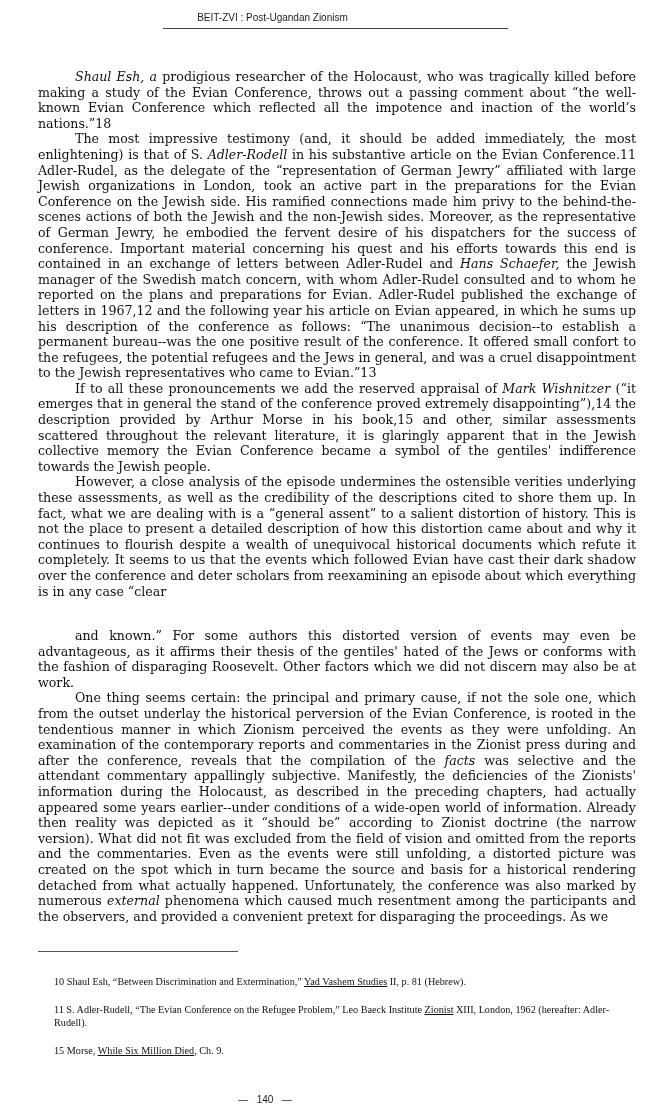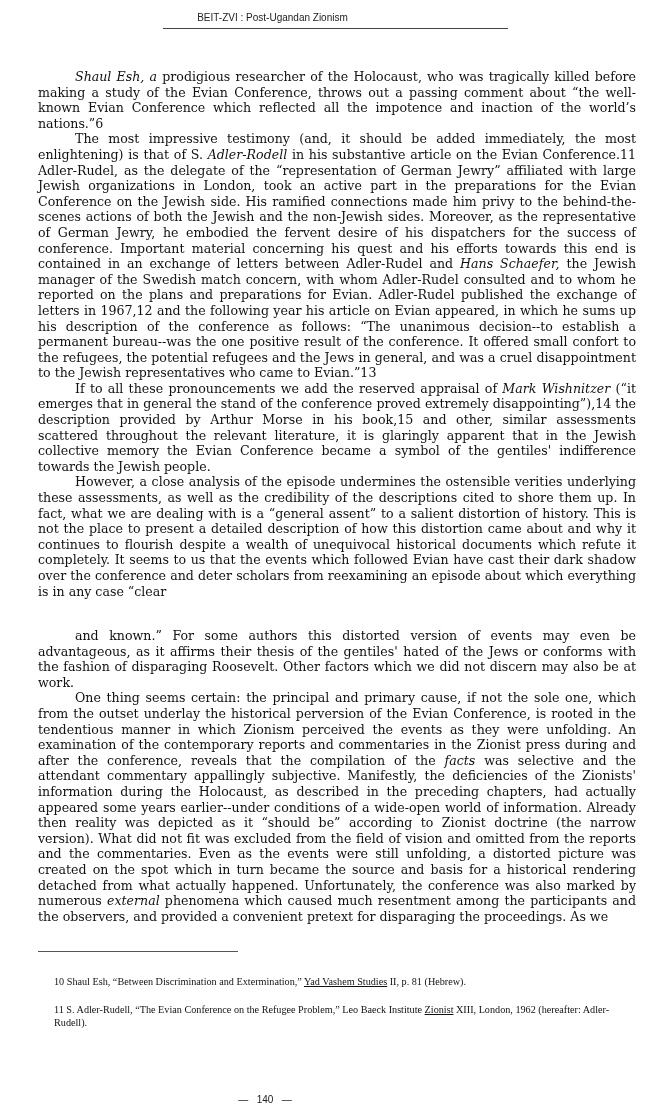--- a/index.html
+++ b/index.html
@@ -37,31 +37,32 @@
     font-family: "Liberation Sans", sans-serif; font-size: 10px; color: #222;
   }
 </style>
 </head>
 <body>
 
 <div class="header">BEIT-ZVI : Post-Ugandan Zionism</div>
 <div class="header-rule"></div>
 
 <div class="body-text block1">
-  <p class="para"><em>Shaul Esh, a</em><span> prodigious researcher of the Holocaust, who was tragically killed before making a study of the Evian Conference, throws out a passing comment about “the well-known Evian Conference which reflected all the impotence and inaction of the world’s nations.”6</span></p>
+  <p class="para"><em>Shaul Esh, a</em><span> prodigious researcher of the Holocaust, who was tragically killed before making a study of the Evian Conference, throws out a passing comment about “the well-known Evian Conference which reflected all the impotence and inaction of the world’s nations.”18</span></p>
   <p class="para"><span>The most impressive testimony (and, it should be added immediately, the most enlightening) is that of S. </span><em>Adler-Rodell</em><span> in his substantive article on the Evian Conference.11 Adler-Rudel, as the delegate of the “representation of German Jewry” affiliated with large Jewish organizations in London, took an active part in the preparations for the Evian Conference on the Jewish side. His ramified connections made him privy to the behind-the-scenes actions of both the Jewish and the non-Jewish sides. Moreover, as the representative of German Jewry, he embodied the fervent desire of his dispatchers for the success of conference. Important material concerning his quest and his efforts towards this end is contained in an exchange of letters between Adler-Rudel and </span><em>Hans Schaefer,</em><span> the Jewish manager of the Swedish match concern, with whom Adler-Rudel consulted and to whom he reported on the plans and preparations for Evian. Adler-Rudel published the exchange of letters in 1967,12 and the following year his article on Evian appeared, in which he sums up his description of the conference as follows: “The unanimous decision--to establish a permanent bureau--was the one positive result of the conference. It offered small confort to the refugees, the potential refugees and the Jews in general, and was a cruel disappointment to the Jewish representatives who came to Evian.”13</span></p>
   <p class="para"><span>If to all these pronouncements we add the reserved appraisal of </span><em>Mark Wishnitzer</em><span> (“it emerges that in general the stand of the conference proved extremely disappointing”),14 the description provided by Arthur Morse in his book,15 and other, similar assessments scattered throughout the relevant literature, it is glaringly apparent that in the Jewish collective memory the Evian Conference became a symbol of the gentiles' indifference towards the Jewish people.</span></p>
   <p class="para"><span>However, a close analysis of the episode undermines the ostensible verities underlying these assessments, as well as the credibility of the descriptions cited to shore them up. In fact, what we are dealing with is a “general assent” to a salient distortion of history. This is not the place to present a detailed description of how this distortion came about and why it continues to flourish despite a wealth of unequivocal historical documents which refute it completely. It seems to us that the events which followed Evian have cast their dark shadow over the conference and deter scholars from reexamining an episode about which everything is in any case “clear</span></p>
 </div>
 
 <div class="body-text block2">
   <p class="para cont"><span>and known.” For some authors this distorted version of events may even be advantageous, as it affirms their thesis of the gentiles' hated of the Jews or conforms with the fashion of disparaging Roosevelt. Other factors which we did not discern may also be at work.</span></p>
   <p class="para"><span>One thing seems certain: the principal and primary cause, if not the sole one, which from the outset underlay the historical perversion of the Evian Conference, is rooted in the tendentious manner in which Zionism perceived the events as they were unfolding. An examination of the contemporary reports and commentaries in the Zionist press during and after the conference, reveals that the compilation of the </span><em>facts</em><span> was selective and the attendant commentary appallingly subjective. Manifestly, the deficiencies of the Zionists' information during the Holocaust, as described in the preceding chapters, had actually appeared some years earlier--under conditions of a wide-open world of information. Already then reality was depicted as it “should be” according to Zionist doctrine (the narrow version). What did not fit was excluded from the field of vision and omitted from the reports and the commentaries. Even as the events were still unfolding, a distorted picture was created on the spot which in turn became the source and basis for a historical rendering detached from what actually happened. Unfortunately, the conference was also marked by numerous </span><em>external</em><span> phenomena which caused much resentment among the participants and the observers, and provided a convenient pretext for disparaging the proceedings. As we</span></p>
 </div>
 
 <div class="fn-rule"></div>
 
 <div class="footnotes">
   <p class="fn"><span>10 Shaul Esh, “Between Discrimination and Extermination,” </span><span class="u">Yad Vashem Studies</span><span> II, p. 81 (Hebrew).</span></p>
   <p class="fn"><span>11 S. Adler-Rudell, “The Evian Conference on the Refugee Problem,” Leo Baeck Institute </span><span class="u">Zionist</span><span> XIII, London, 1962 (hereafter: Adler-Rudell).</span></p>
+  <p class="fn"><span>15 Morse, </span><span class="u">While Six Million Died</span><span>, Ch. 9.</span></p>
 </div>
 
 <div class="page-num" style="white-space: pre;">—   140   —</div>
 
 </body></html>

